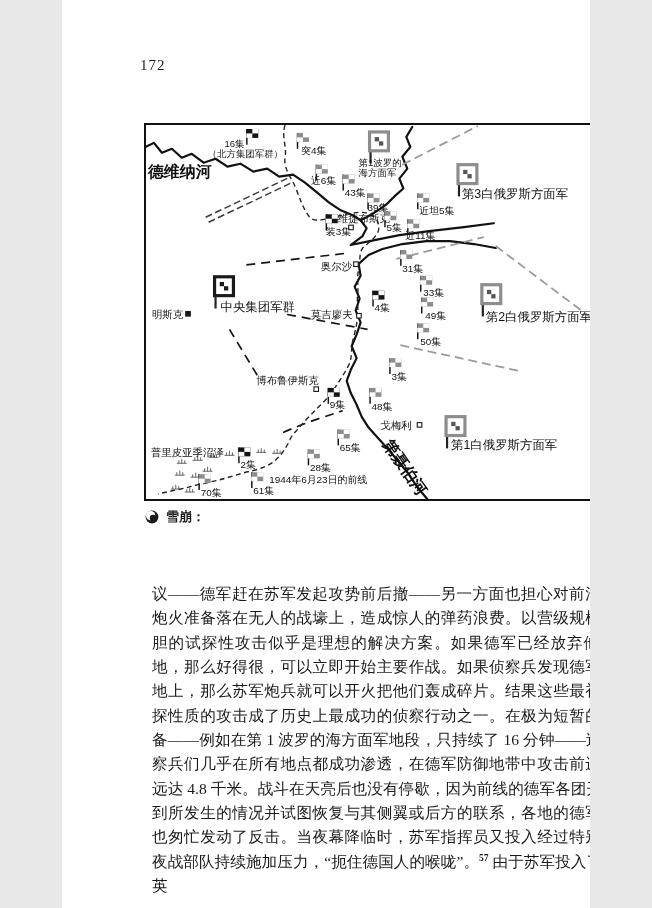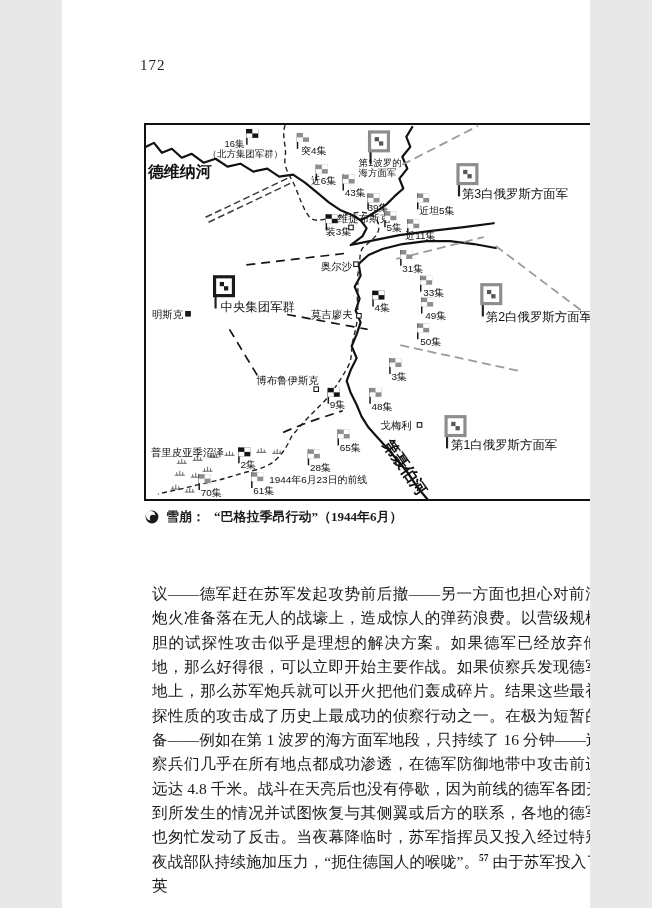--- a/index.html
+++ b/index.html
@@ -22,21 +22,21 @@
   .city-label{font-size:10.5px;}
   .hq-label{font-size:12.5px;}
   .hq-label-sm{font-size:9.5px;}
   .river-label{font-size:16px;font-weight:bold;}
   .frontline-label{font-size:10px;}
   .marsh-label{font-size:10.5px;}
   
   .caption{position:absolute;left:83px;top:508px;width:466px;display:flex;align-items:center;
            font-size:13px;font-weight:bold;font-family:"Liberation Serif",serif;}
   .cap-icon{flex:0 0 auto;margin-right:7px;}
-  .cap-prefix{margin-right:9px;}
+  .cap-prefix{margin-right:26px;}
   
   .body-text{position:absolute;left:78px;top:570px;width:497px;font-size:15.6px;line-height:24.35px;
              text-align:justify;text-justify:inter-ideograph;margin:12px;}
   .body-text sup{font-size:9.5px;font-weight:bold;line-height:0;vertical-align:super;}
 </style>
 </head>
 <body>
 
 <div class="page">
 
@@ -286,18 +286,17 @@
       </svg>
   </div>
 
   <div class="caption">
     <svg class="cap-icon" width="14" height="14" viewBox="0 0 14 14">
       <circle cx="7" cy="7" r="6.4" fill="#1a1a1a"></circle>
       <circle cx="5.6" cy="5.6" r="4.7" fill="#ffffff"></circle>
       <circle cx="8.1" cy="8.1" r="3.3" fill="#1a1a1a"></circle>
     </svg>
     <span class="cap-prefix">雪崩：</span>
-    <span>“巴格拉季昂行动”（1944年6月）</span>
   </div>
 
   <p class="body-text"><span>议——德军赶在苏军发起攻势前后撤——另一方面也担心对前沿阵地的炮火准备落在无人的战壕上，造成惊人的弹药浪费。以营级规模实施大胆的试探性攻击似乎是理想的解决方案。如果德军已经放弃他们的阵地，那么好得很，可以立即开始主要作战。如果侦察兵发现德军还在阵地上，那么苏军炮兵就可以开火把他们轰成碎片。结果这些最初只有试探性质的攻击成了历史上最成功的侦察行动之一。在极为短暂的炮火准备——例如在第 1 波罗的海方面军地段，只持续了 16 分钟——过后，侦察兵们几乎在所有地点都成功渗透，在德军防御地带中攻击前进的距离远达 4.8 千米。战斗在天亮后也没有停歇，因为前线的德军各团开始意识到所发生的情况并试图恢复与其侧翼或后方的联系，各地的德军预备队也匆忙发动了反击。当夜幕降临时，苏军指挥员又投入经过特别训练的夜战部队持续施加压力，“扼住德国人的喉咙”。</span><sup>57</sup><span> 由于苏军投入了这些精英</span></p>
 
 </div>
 
 </body></html>

